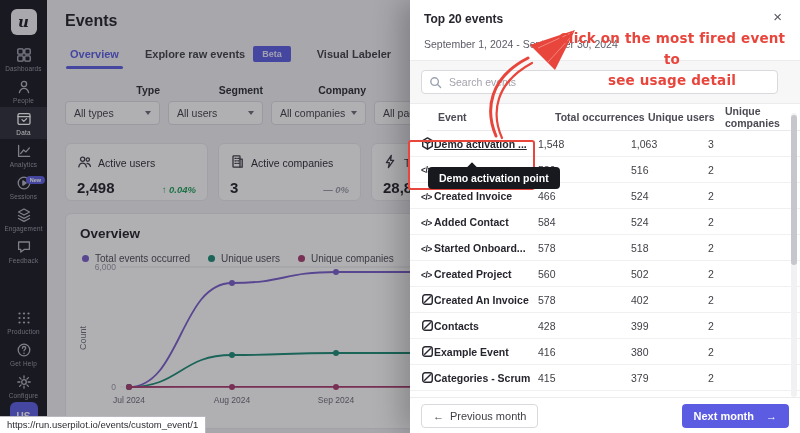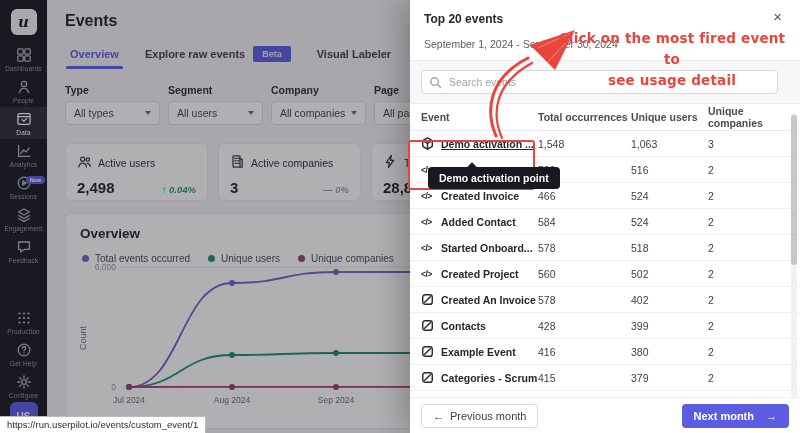--- a/index.html
+++ b/index.html
@@ -22,21 +22,21 @@
   
   #main { position:absolute; left:47px; top:0; right:0; bottom:0; padding:12px 0 0 18px; background:#f2f2f4; }
   #page-title { font-size:16px; font-weight:700; color:#1f1f26; }
   #tabs { display:flex; align-items:center; gap:26px; margin:16px 0 0 5px; }
   .tab { position:relative; font-size:11px; font-weight:700; color:#3f3f46; cursor:pointer; padding-bottom:8px; display:flex; align-items:center; gap:8px; }
   .tab.active { color:#5b5ce2; }
   .tab.active::after { content:""; position:absolute; left:-4px; right:-4px; bottom:-1px; height:3px; background:#5b5ce2; border-radius:2px; }
   .beta-badge { background:#5b5ce2; color:#e7e7fb; font-size:9px; font-weight:700; padding:3px 9px; border-radius:2px; }
 
   #filters { display:flex; gap:8px; margin-top:14px; }
-  .filter { width:95px; }
+  .filter { width:95px;text-align:right; }
   .filter label { display:block; font-size:10.5px; font-weight:700; color:#2c2c33; margin-bottom:5px; }
   .select { height:24px; background:#fff; border:1px solid #dddde2; border-radius:4px; display:flex; align-items:center; justify-content:space-between; padding:0 8px; font-size:10.5px; color:#3f3f46; cursor:pointer; }
   .caret { width:0; height:0; border-left:3.5px solid transparent; border-right:3.5px solid transparent; border-top:4px solid #6b6b75; }
 
   #cards { display:flex; gap:10px; margin-top:18px; }
   .card { width:143px; height:58px; background:#fff; border:1px solid #e8e8ec; border-radius:6px; padding:10px 11px; }
   .card-top { display:flex; align-items:center; gap:6px; font-size:10.5px; color:#2c2c33; font-weight:400; white-space:nowrap; overflow:hidden; }
   .card-top svg { width:15px; height:15px; flex:0 0 auto; }
   .card-bottom { display:flex; align-items:baseline; justify-content:space-between; margin-top:8px; }
   .card-value { font-size:15px; font-weight:700; color:#1f1f26; white-space:nowrap; }
@@ -60,22 +60,22 @@
   #panel-title { font-size:12px; font-weight:700; color:#26262e; }
   #panel-close { position:absolute; right:18px; top:9px; font-size:15px; color:#55555e; cursor:pointer; line-height:1; }
   #panel-date { font-size:10.5px; color:#5c5c66; margin:12px 0 10px; }
   #search-strip { background:#f7f7f8; border-top:1px solid #ececef; border-bottom:1px solid #ececef; padding:9px 11px; }
   #search-box { position:relative; }
   #search-box svg { position:absolute; left:8px; top:5.5px; width:13px; height:13px; }
   #search-input { width:357px; height:24px; border:1px solid #d9d9de; border-radius:4px; background:#fff; font-size:10.5px; color:#3f3f46; padding:0 8px 0 27px; outline:none; font-family:"Liberation Sans",sans-serif; }
   #search-input::placeholder { color:#a2a2ac; }
 
   .trow { display:grid; grid-template-columns:117px 93px 77px 1fr; align-items:center; height:26px; padding-left:11px; border-bottom:1px solid #f0f0f2; font-size:10.5px; color:#3f3f46; }
-  #thead .trow { font-weight:700; color:#4b4b53; height:27px; border-bottom:1px solid #e9e9ed; }
-  .ev-cell { display:flex; align-items:center; gap:7px; color:#26262e; font-weight:700; white-space:nowrap; overflow:hidden; }
+  #thead .trow { font-weight:700; color:#4b4b53; height:27px; border-bottom:1px solid #e9e9ed;margin-left:17px; }
+  .ev-cell { display:flex; align-items:flex-end; color:#26262e; font-weight:700; white-space:nowrap; overflow:hidden; }
   .ev-cell svg { flex:0 0 auto; width:13px; height:13px; }
   .ev-name.hovered { text-decoration:underline; }
 
   #red-box { position:absolute; left:-2px; top:140px; width:127px; height:50px; border:2.5px solid #e8453c; border-radius:3px; z-index:70; pointer-events:none; }
   #tooltip { position:absolute; left:18px; top:167px; background:#17191f; color:#fff; font-size:10.5px; font-weight:700; padding:5px 11px; border-radius:4px; z-index:72; white-space:nowrap; }
   #tooltip::before { content:""; position:absolute; top:-3.5px; left:40px; width:8px; height:8px; background:#17191f; transform:rotate(45deg); }
 
   #annotation { position:absolute; left:142px; top:28px; width:240px; text-align:center; font-family:"DejaVu Sans",sans-serif; font-weight:700; font-size:13.5px; line-height:1.55; z-index:66; letter-spacing:.2px; }
   #arrow-svg { position:absolute; left:68px; top:18px; width:112px; height:128px; z-index:65; pointer-events:none; }
 

